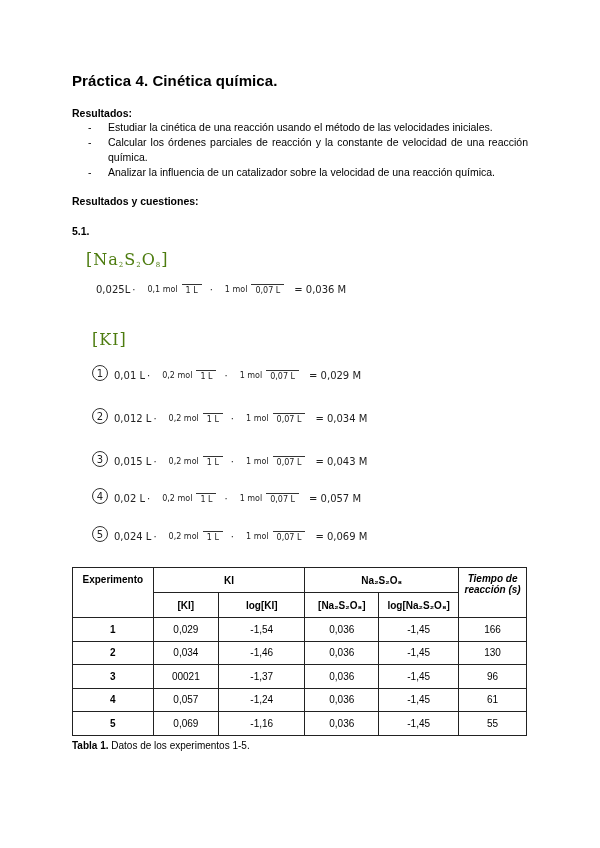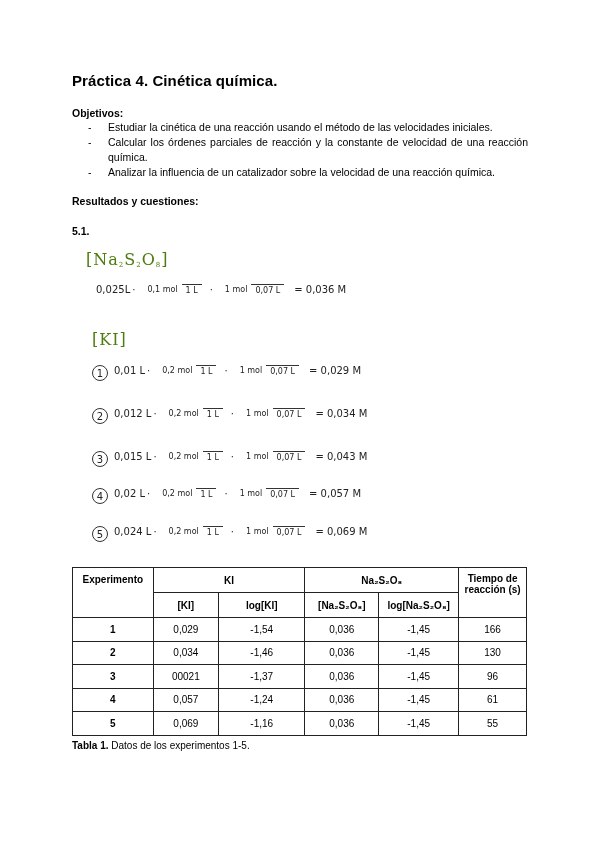--- a/index.html
+++ b/index.html
@@ -9,21 +9,21 @@
   .title { left: 72px; top: 72px; font-size: 15px; font-weight: bold; letter-spacing: 0.1px; }
   .h-obj { left: 72px; top: 107px; font-size: 10.5px; font-weight: bold; }
   .obj-list { left: 88px; top: 120px; width: 440px; font-size: 10.5px; line-height: 15px; margin: 0; padding: 0; list-style: none; }
   .obj-list li { position: relative; padding-left: 20px; text-align: justify; }
   .obj-list li .dash { position: absolute; left: 0; top: 0; }
   .h-res { left: 72px; top: 195px; font-size: 10.5px; font-weight: bold; }
   .sec { left: 72px; top: 225px; font-size: 10.5px; font-weight: bold; }
 
   .hand { font-family: "DejaVu Sans", sans-serif; color: #222; font-size: 10px; }
   .bracket-label { font-family: "DejaVu Serif", serif; font-size: 16px; color: #4d7c0f; letter-spacing: 1px; }
-  .calc { display: flex; align-items: flex-start; white-space: nowrap; }
+  .calc { display: flex; align-items: flex-end; white-space: nowrap; }
   .frac { display: inline-flex; flex-direction: row; align-items: center; margin: 0 6px; font-size: 8px; }
   .frac .num { padding: 0 4px 1px; }
   .frac .den { border-top: 1px solid #333; padding: 1px 4px 0; width: 100%; text-align: center; }
   .dot { margin: 0 2px; }
   .circ { display: inline-flex; width: 14px; height: 14px; border: 1.2px solid #333; border-radius: 50%;
           align-items: center; justify-content: center; font-size: 10px; margin-right: 6px; }
   .res { margin-left: 4px; font-size: 10px; }
 
   table.data { position: absolute; left: 72px; top: 567px; width: 455px; border-collapse: collapse;
                font-size: 10px; }
@@ -33,31 +33,31 @@
   table.data tr.h2 th { height: 24px; }
   table.data tbody td { height: 22.5px; }
   table.data tbody td.exp { font-weight: bold; }
   table.data .c1 { width: 82px; }
   table.data .c2 { width: 69px; }
   table.data .c3 { width: 92px; }
   table.data .c4 { width: 76px; }
   table.data .c5 { width: 81px; margin-top: 44px; }
   table.data .c6 { width: 70px; }
   table.data th.corner { vertical-align: top; padding-top: 6px; }
-  table.data th.time { vertical-align: top; padding-top: 5px; line-height: 11px; }
+  table.data th.time { vertical-align: top; padding-top: 5px; line-height: 11px; font-style: italic; }
   sub { font-size: 7px; vertical-align: -2px; line-height: 0; }
   .caption { left: 72px; width: 455px; top: 740px; text-align: left; font-size: 10px; }
   .caption b { font-weight: bold; }
 </style>
 </head>
 <body>
 
 <div class="abs title">Práctica 4. Cinética química.</div>
 
-<div class="abs h-obj">Objetivos:</div>
+<div class="abs h-obj">Resultados:</div>
 <ul class="abs obj-list">
   <li><span class="dash">-</span><span>Estudiar la cinética de una reacción usando el método de las velocidades iniciales.</span></li>
   <li><span class="dash">-</span><span>Calcular los órdenes parciales de reacción y la constante de velocidad de una reacción química.</span></li>
   <li><span class="dash">-</span><span>Analizar la influencia de un catalizador sobre la velocidad de una reacción química.</span></li>
 </ul>
 
 <div class="abs h-res">Resultados y cuestiones:</div>
 <div class="abs sec">5.1.</div>
 
 <div class="abs bracket-label" style="left:86px; top:250px;">

